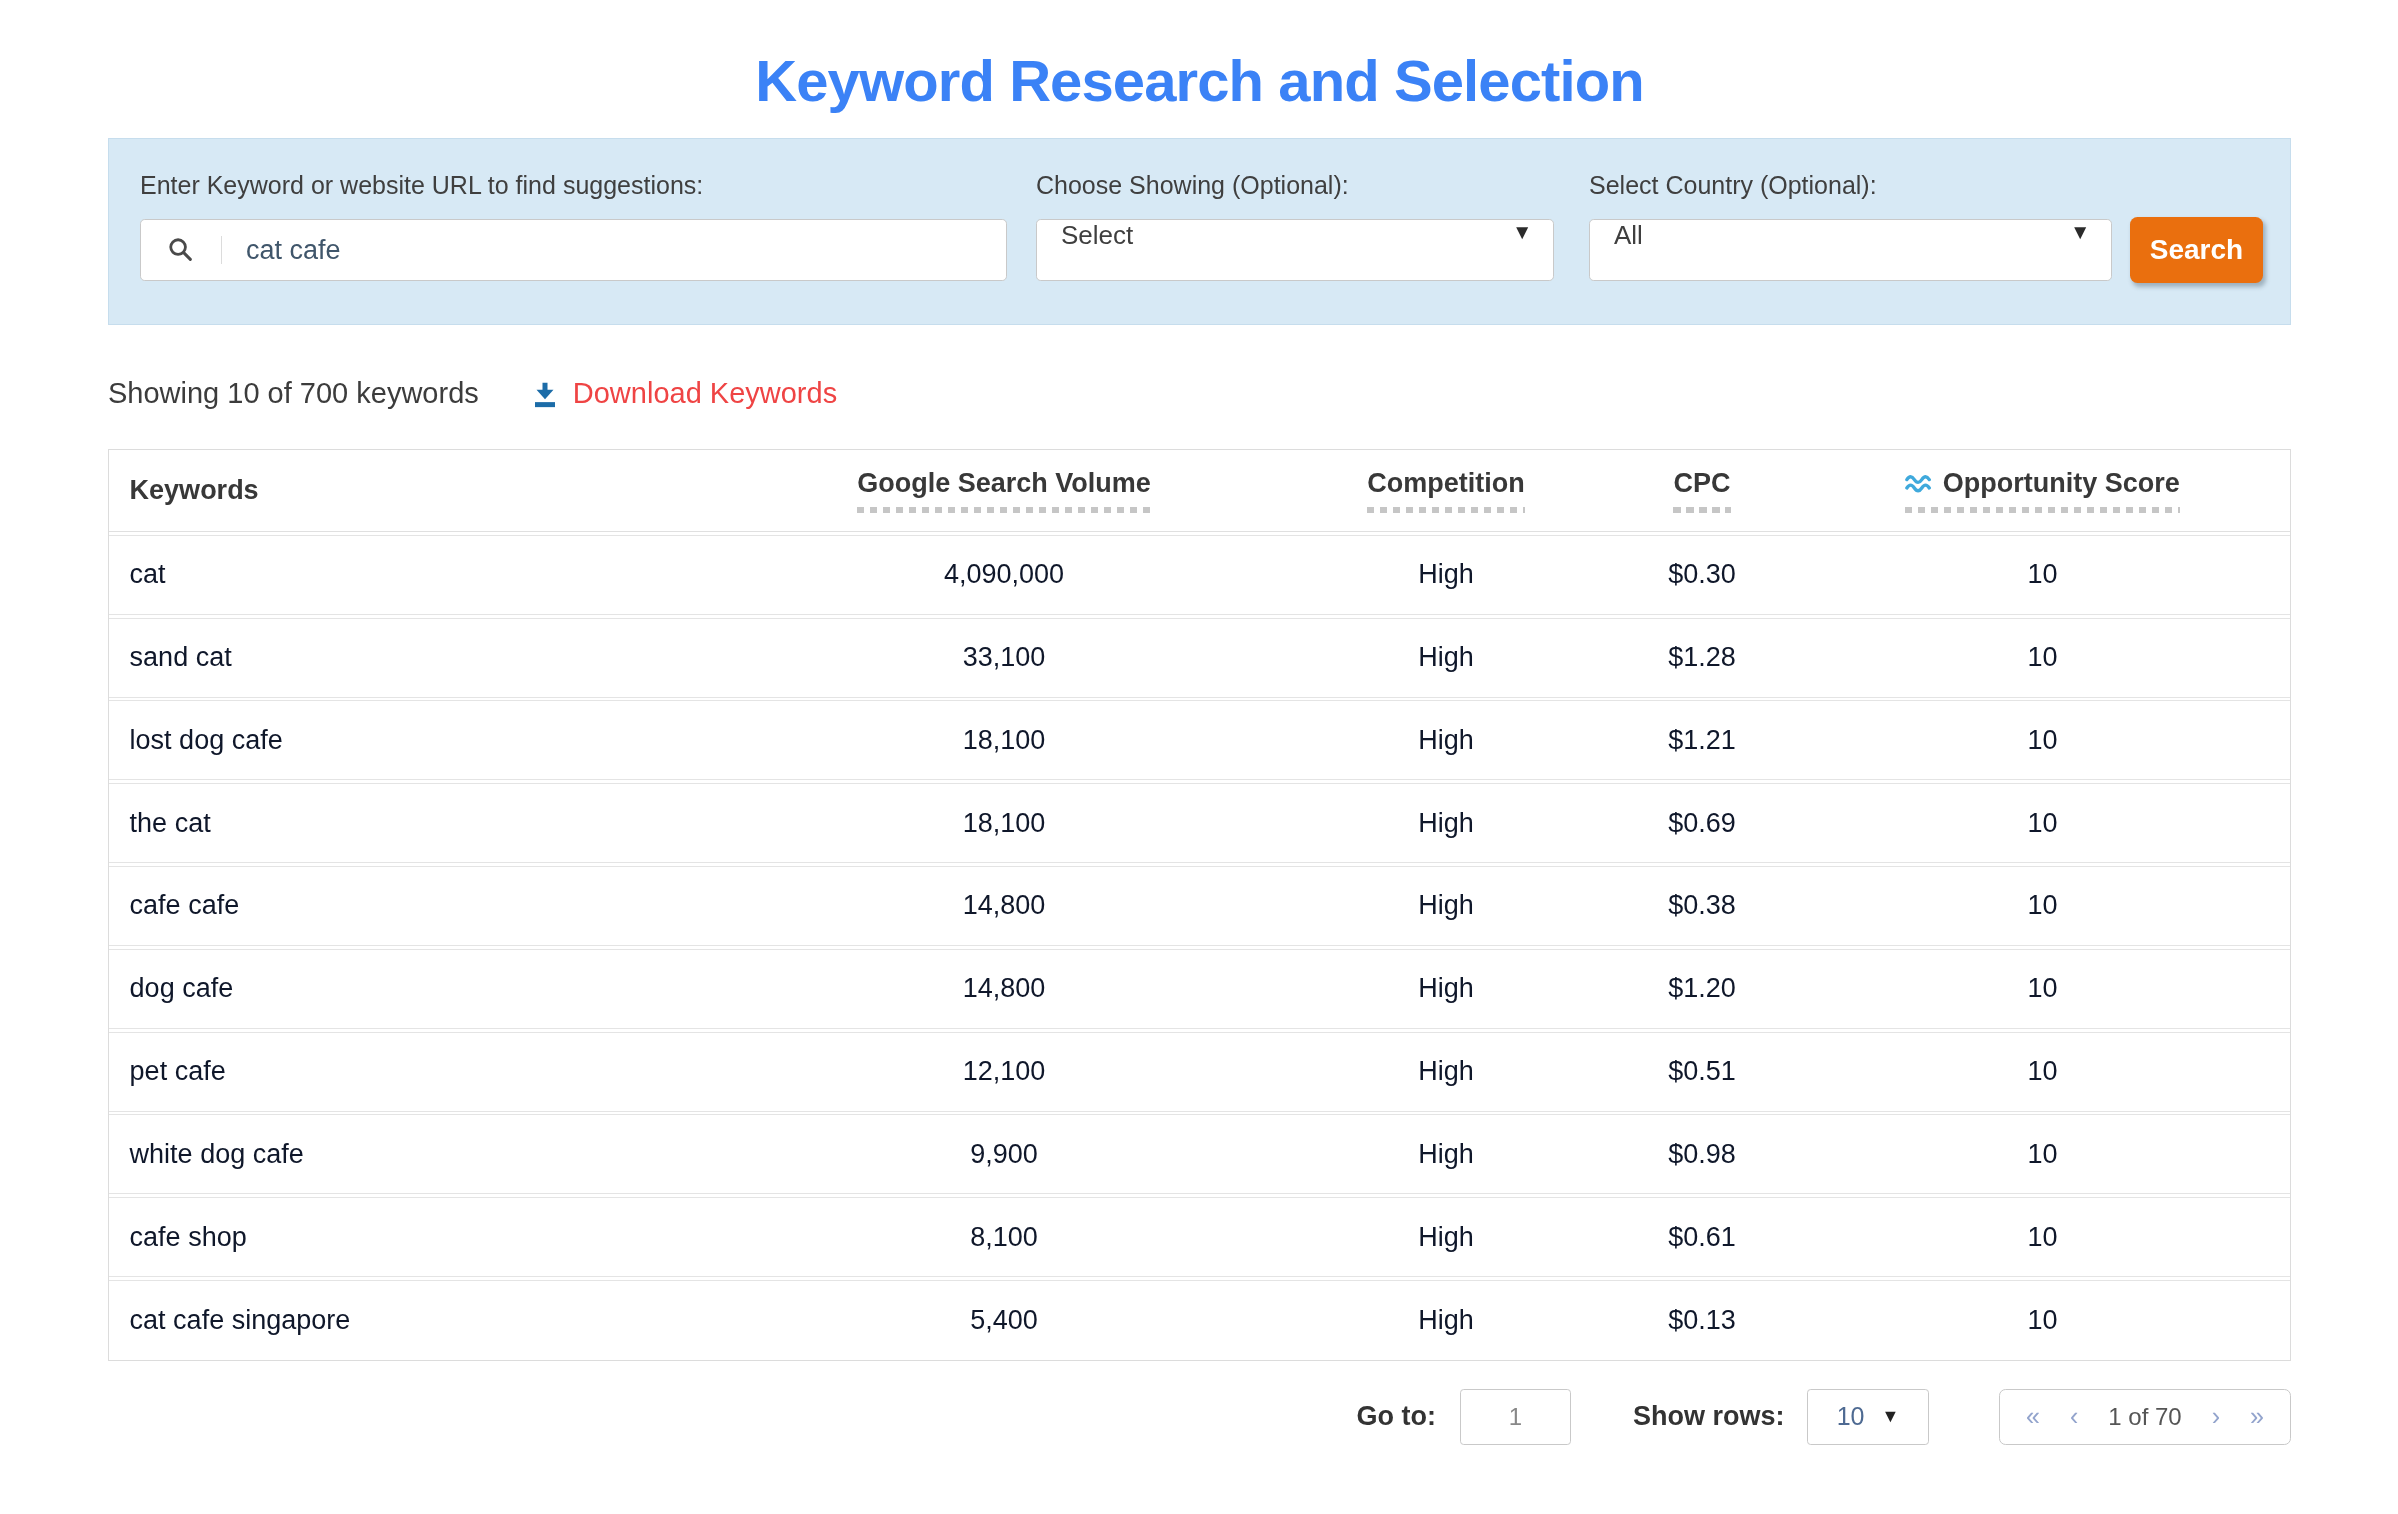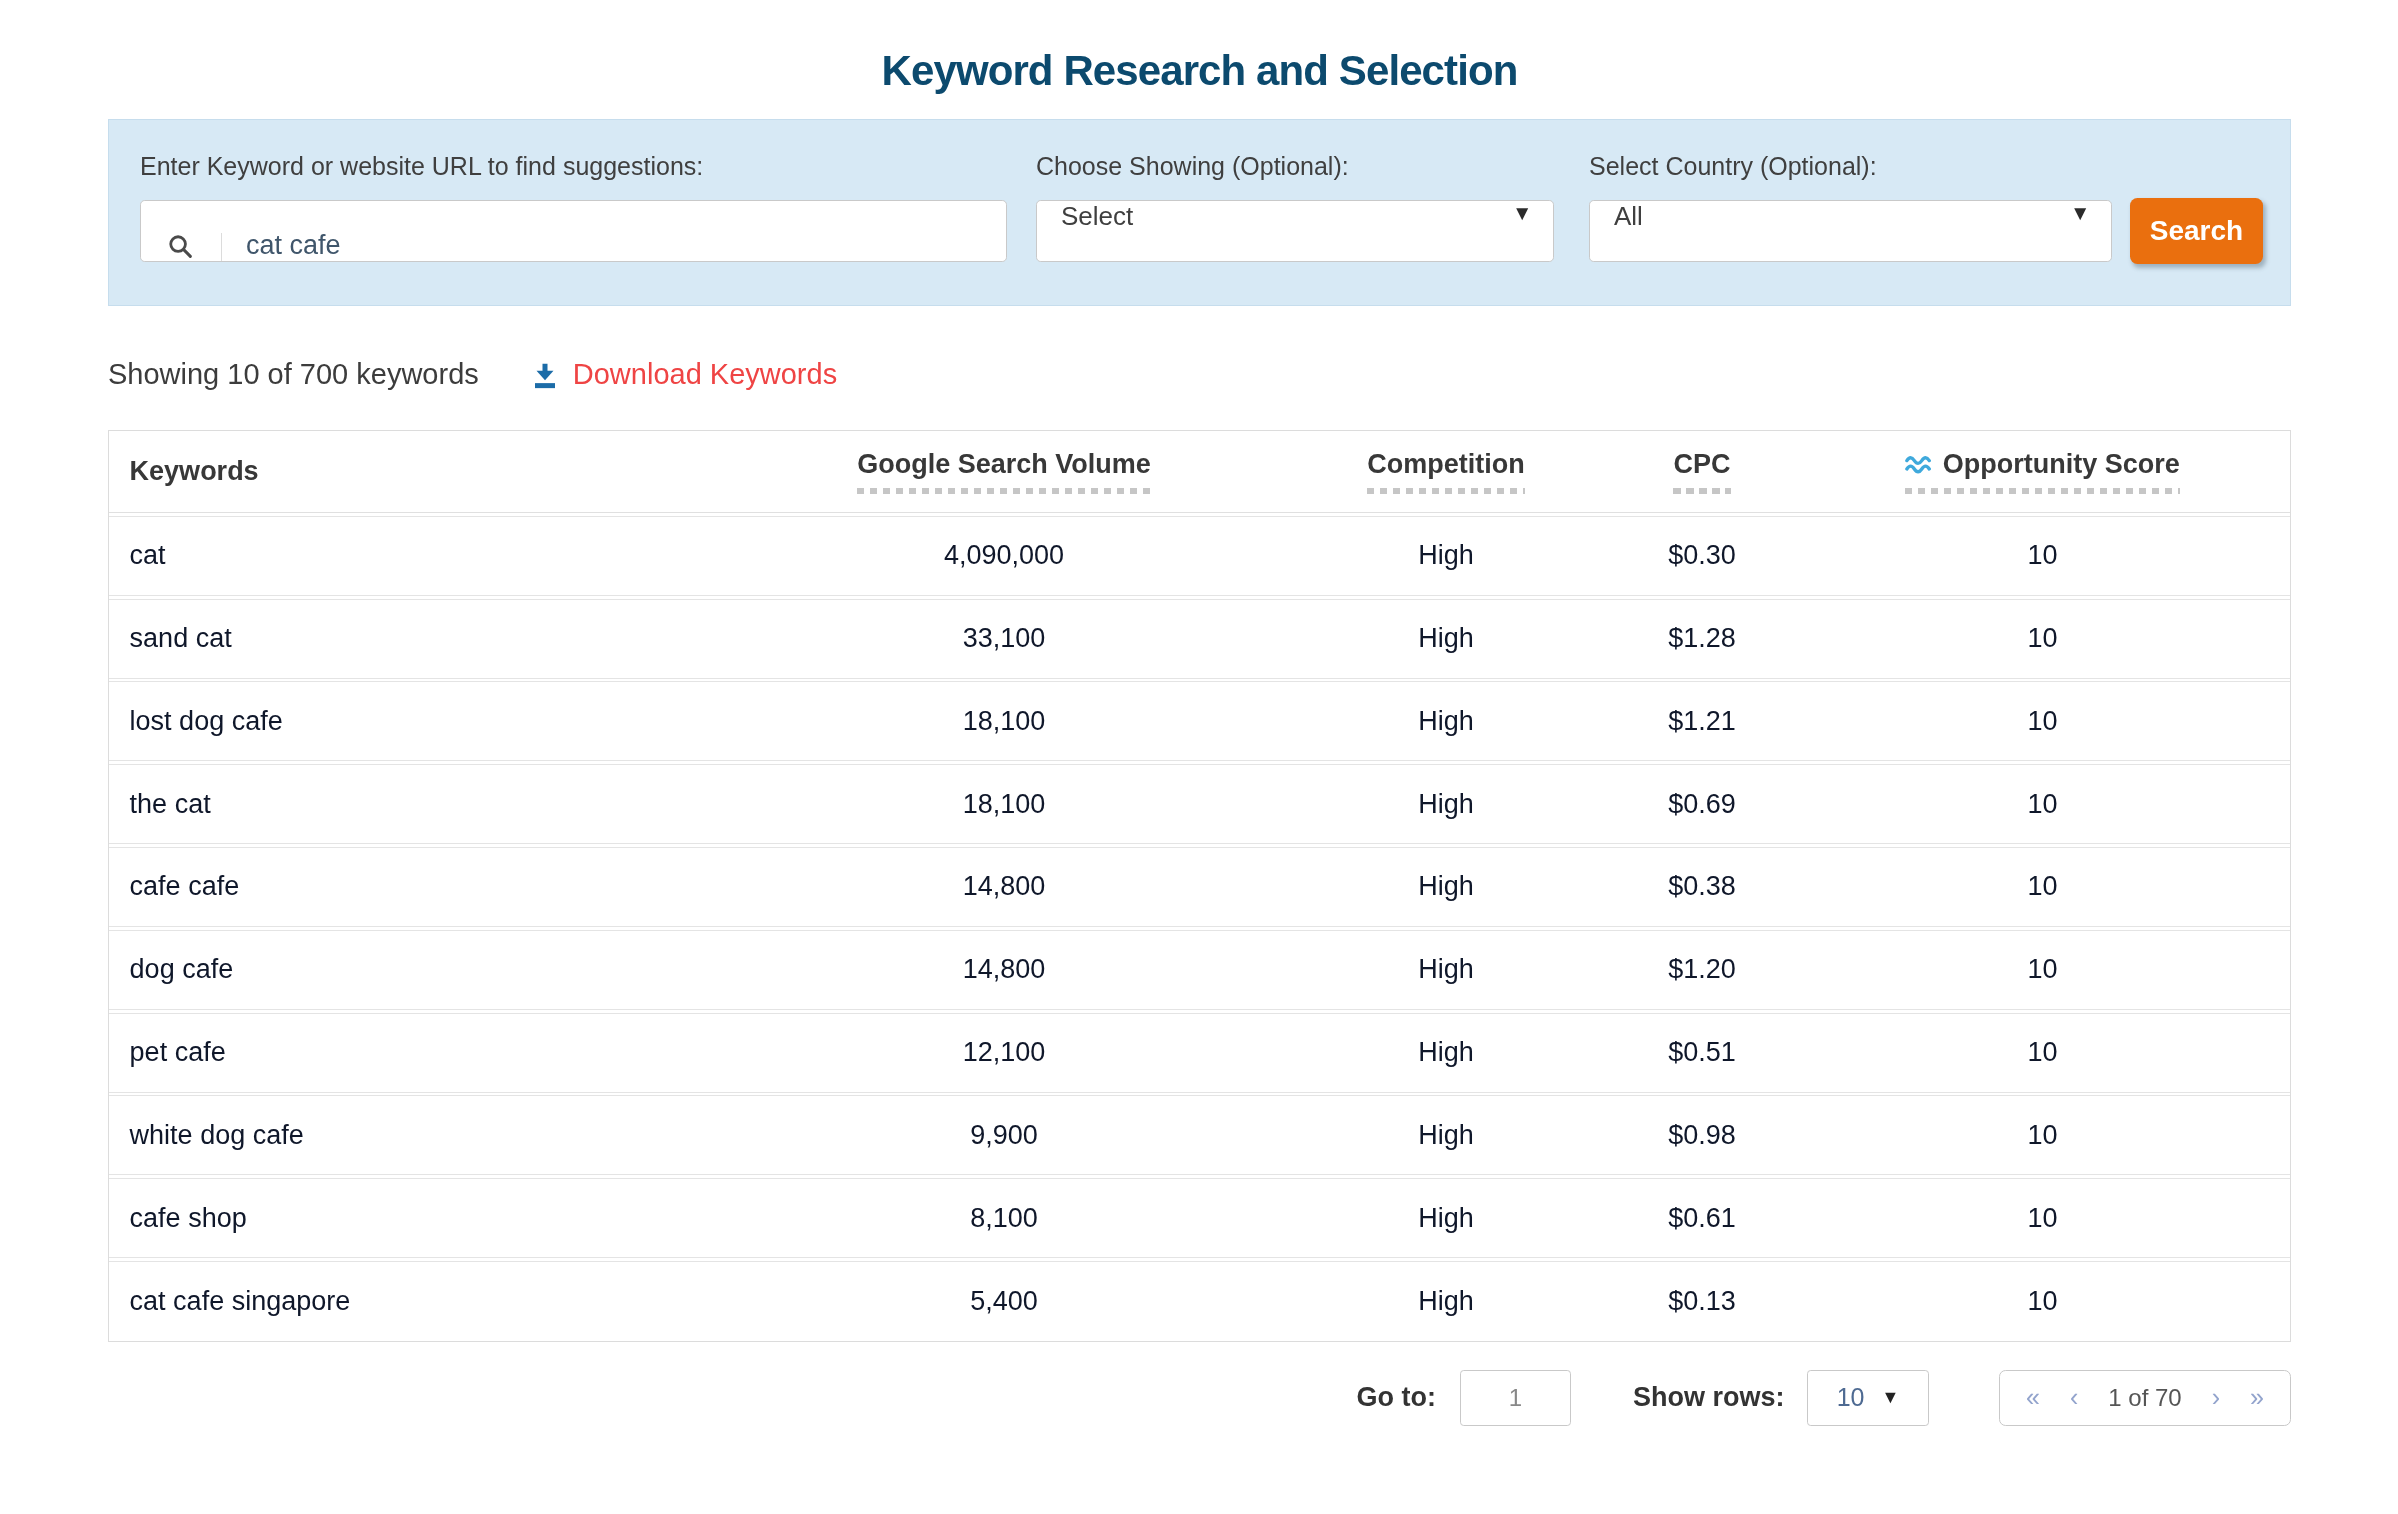--- a/index.html
+++ b/index.html
@@ -3,45 +3,45 @@
 <meta charset="utf-8">
 <style>
   * { margin: 0; padding: 0; box-sizing: border-box; }
   html, body { width: 2399px; height: 1514px; background: #ffffff; font-family: "Liberation Sans", "DejaVu Sans", sans-serif; }
   .page { width: 2183px; margin: 0 auto; }
 
   
   .page-title {
     margin-top: 47px;
     text-align: center;
-    font-size: 42px;
+    font-size: 58px;
     font-weight: bold;
     letter-spacing: -0.9px;
-    color: #0c4a6e;
+    color: #3b82f6;
   }
 
   
   .search-panel {
     margin-top: 24px;
     background: #d7e9f5;
     border: 0.9px solid #c6dded;
     height: 187px;
     display: flex;
     align-items: flex-start;
     padding: 32px 20px 0 31px;
   }
   .field-group { display: flex; flex-direction: column; }
   .field-label { font-size: 25px; color: #3f3f3f; margin-bottom: 19px; white-space: nowrap; }
   .g-keyword { width: 867px; margin-right: 29px; }
   .g-industry { width: 518px; margin-right: 35px; }
   .g-country  { width: 523px; margin-right: 18px; }
 
   .search-input-wrap {
     background: #ffffff; border: 0.9px solid #c9c9c9; border-radius: 4.7px;
-    height: 62px; display: flex; align-items: flex-end; overflow: hidden;
+    height: 62px; display: flex; align-items: center; overflow: hidden;
   }
   .search-icon-cell {
     width: 81px; display: flex; align-items: center; justify-content: center;
     border-right: 0.9px solid #dcdcdc; flex: none;
   }
   .search-input {
     border: none; outline: none; flex: 1; padding: 0 24px;
     font-size: 27px; color: #40566b; font-family: inherit; background: transparent;
   }
 

